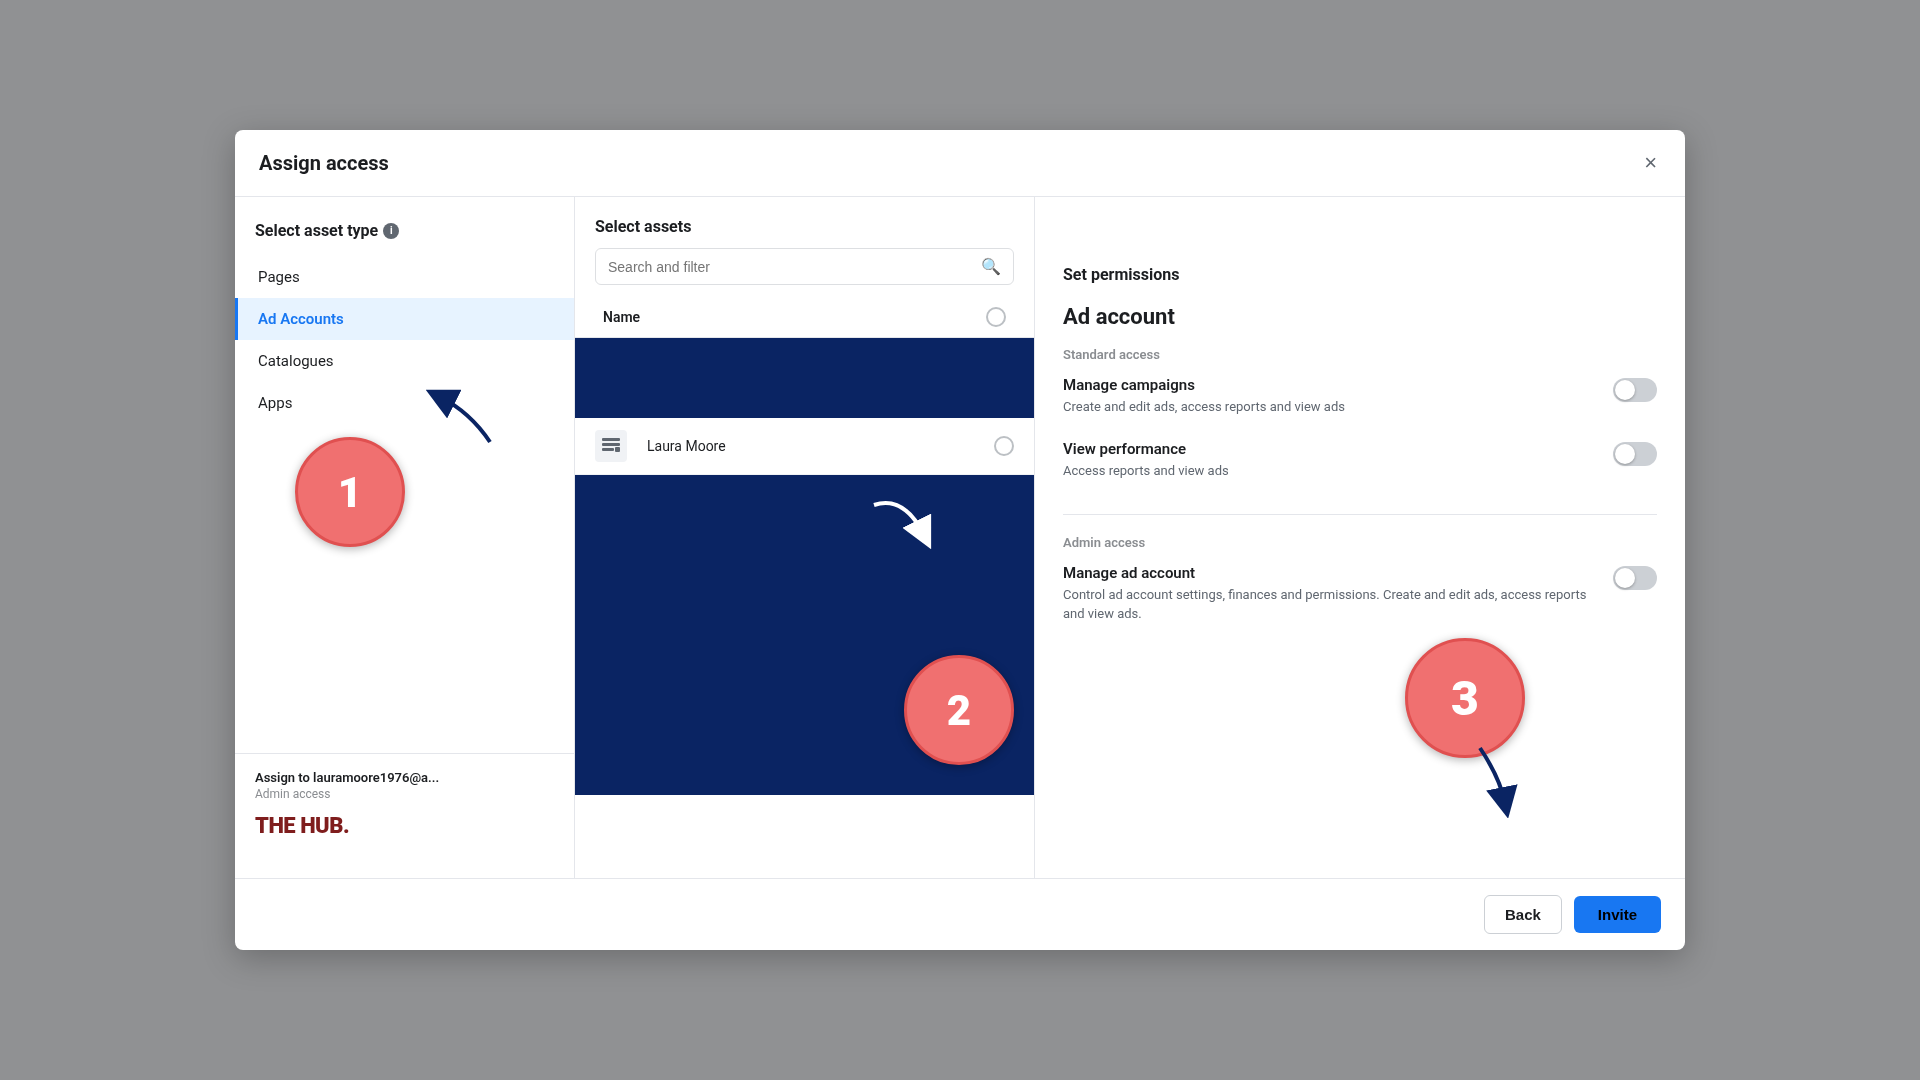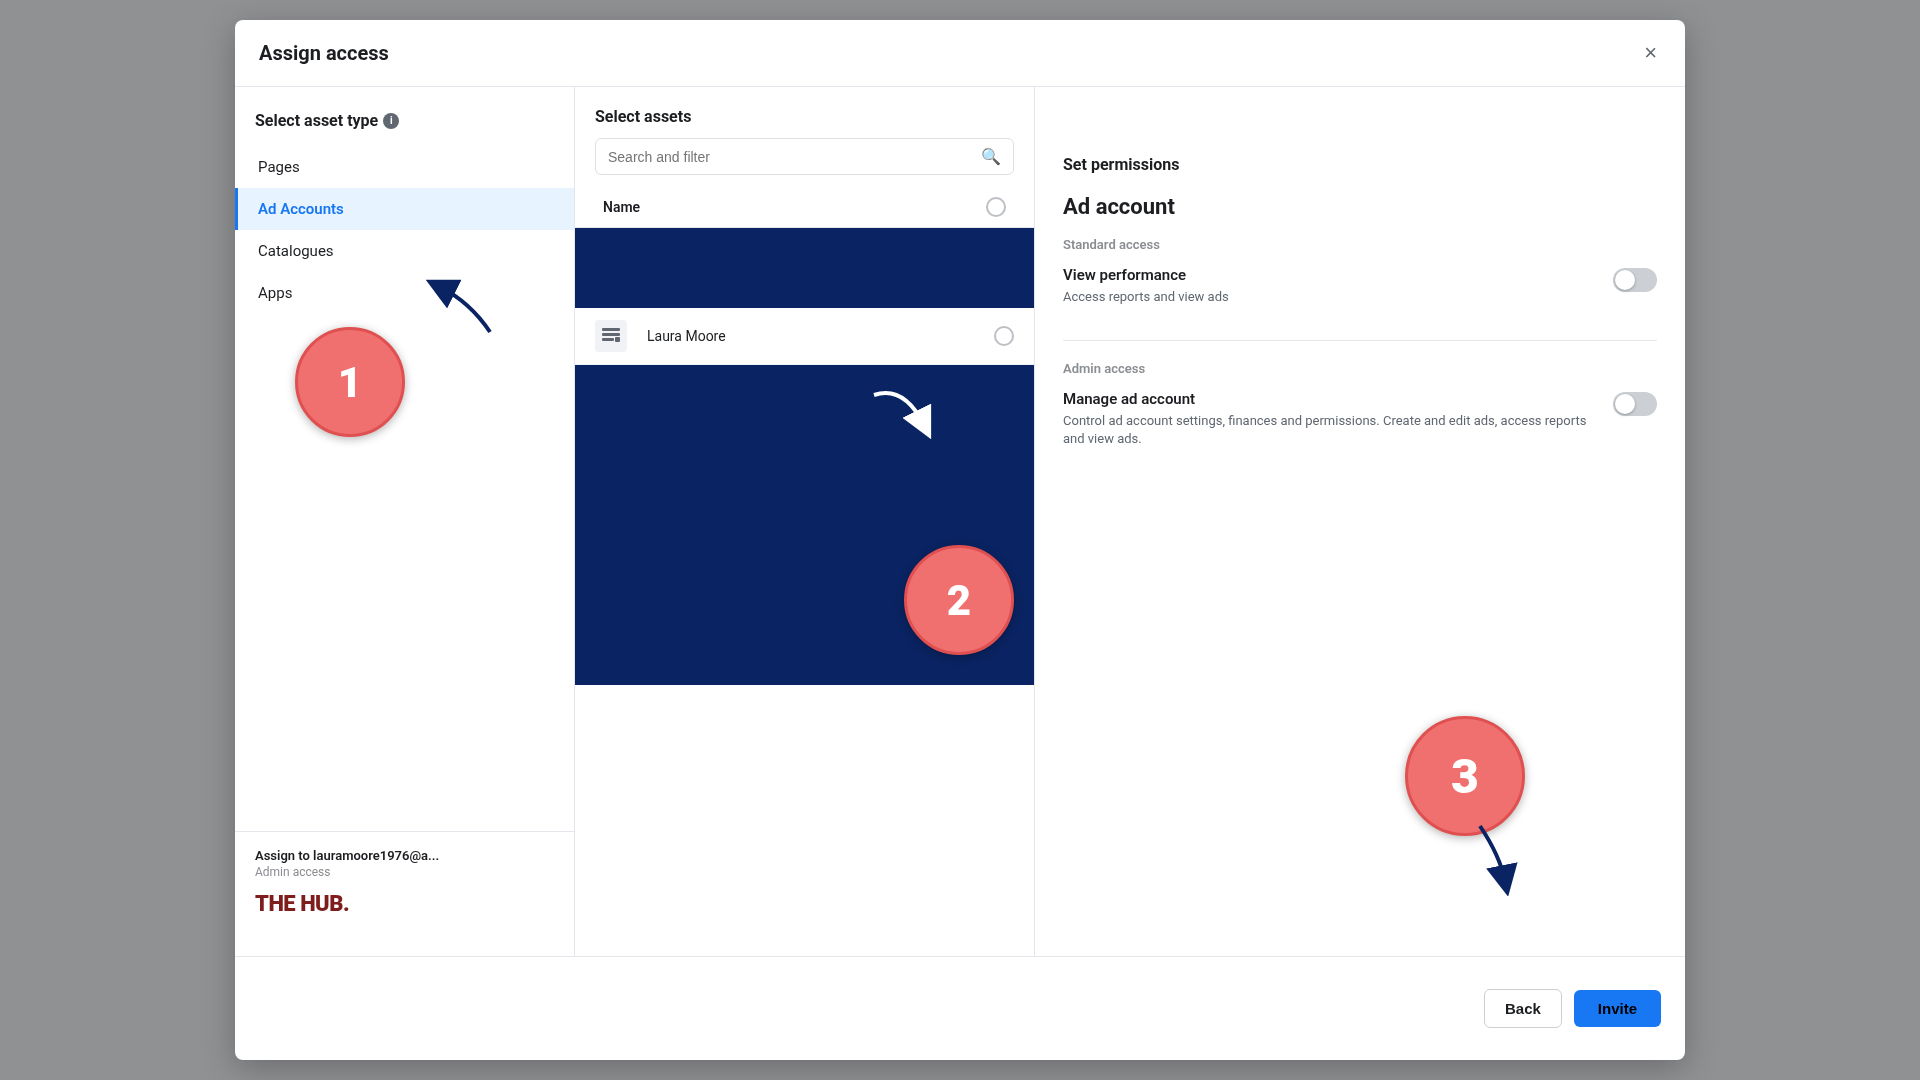--- a/index.html
+++ b/index.html
@@ -20,21 +20,21 @@
       display: flex;
       align-items: center;
       justify-content: center;
       position: relative;
     }
 
     .modal {
       background: #fff;
       border-radius: 8px;
       width: 1450px;
-      height: 1040px;
+      height: 820px;
       display: flex;
       flex-direction: column;
       position: relative;
       overflow: hidden;
       box-shadow: 0 8px 32px rgba(0,0,0,0.25);
     }
 
     .modal-header {
       display: flex;
       align-items: center;
@@ -337,21 +337,21 @@
       height: 1px;
       background: #e4e6eb;
       margin: 10px 0 20px 0;
     }
 
     
     .modal-footer {
       display: flex;
       align-items: center;
       justify-content: flex-end;
-      padding: 32px 24px;
+      padding: 16px 24px;
       border-top: 1px solid #e4e6eb;
       gap: 12px;
       flex-shrink: 0;
     }
 
     .btn-back {
       background: #fff;
       border: 1px solid #ccd0d5;
       border-radius: 6px;
       padding: 10px 20px;
@@ -505,20 +505,29 @@
         </div>
       </div>
 
       <div class="right-panel">
         <div class="right-title">Set permissions</div>
 
         <div class="ad-account-header">Ad account</div>
 
         <div class="permission-section-title" style="margin-top:12px;">Standard access</div>
 
+        <div class="permission-item">
+          <div class="permission-info">
+            <div class="permission-name">Manage campaigns</div>
+            <div class="permission-desc">Create and edit ads, access reports and view ads</div>
+          </div>
+          <div class="toggle-wrap">
+            <div class="toggle"></div>
+          </div>
+        </div>
 
         <div class="permission-item">
           <div class="permission-info">
             <div class="permission-name">View performance</div>
             <div class="permission-desc">Access reports and view ads</div>
           </div>
           <div class="toggle-wrap">
             <div class="toggle"></div>
           </div>
         </div>

